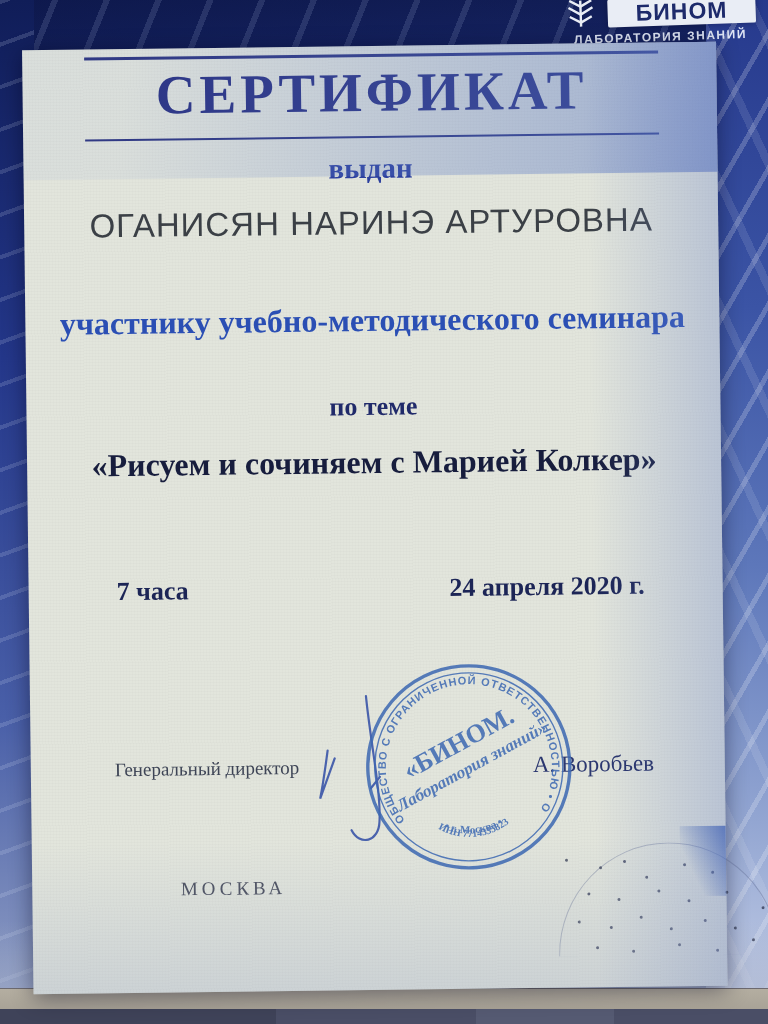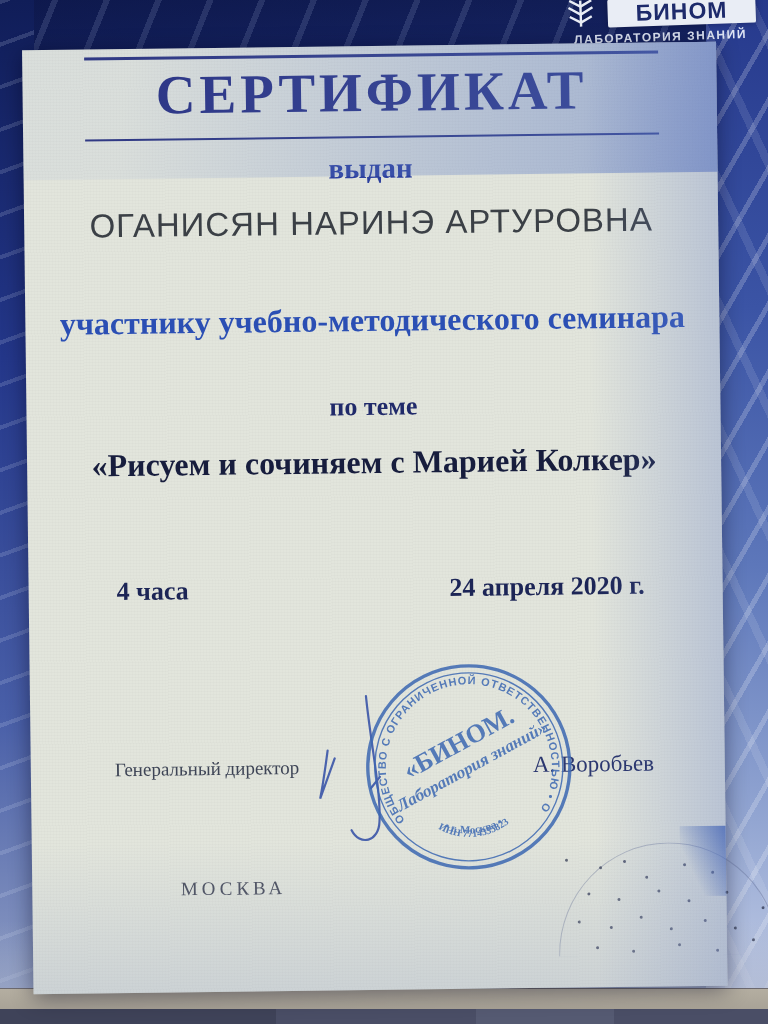--- a/index.html
+++ b/index.html
@@ -131,21 +131,21 @@
     <span class="title-text">СЕРТИФИКАТ</span>
   </div>
 
   <div class="abs issued">выдан</div>
   <div class="abs recipient">ОГАНИСЯН НАРИНЭ АРТУРОВНА</div>
   <div class="abs participation">участнику учебно-методического семинара</div>
   <div class="abs topic-label">по теме</div>
   <div class="abs topic-title">«Рисуем и сочиняем с Марией Колкер»</div>
 
   <div class="abs meta-row">
-    <span>4 часа</span>
+    <span>7 часа</span>
     <span>24 апреля 2020 г.</span>
   </div>
 
   <div class="abs director-label">Генеральный директор</div>
   <div class="abs director-name">А. Воробьев</div>
 
   <div class="abs signature">
     <svg width="130" height="220" viewBox="0 0 130 220">
       <g fill="none" stroke="#3a55a8" stroke-width="2.2" stroke-linecap="round" opacity="0.9">
         <path d="M49 108 C47 122 44 142 41 156 L56 116"></path>

